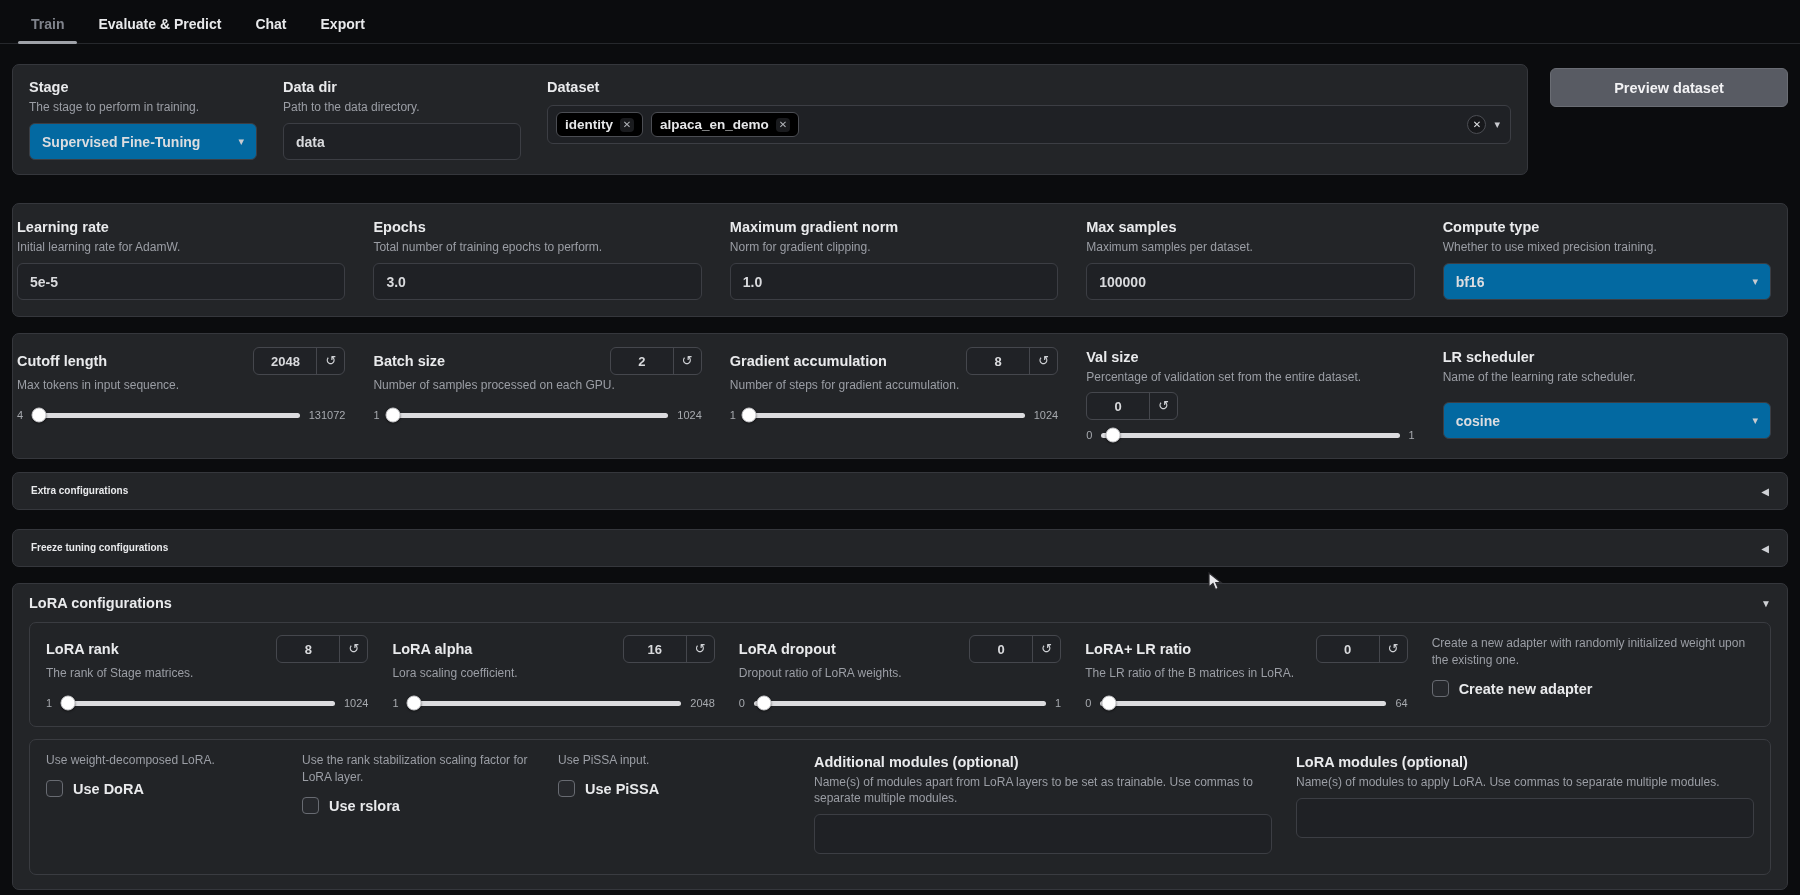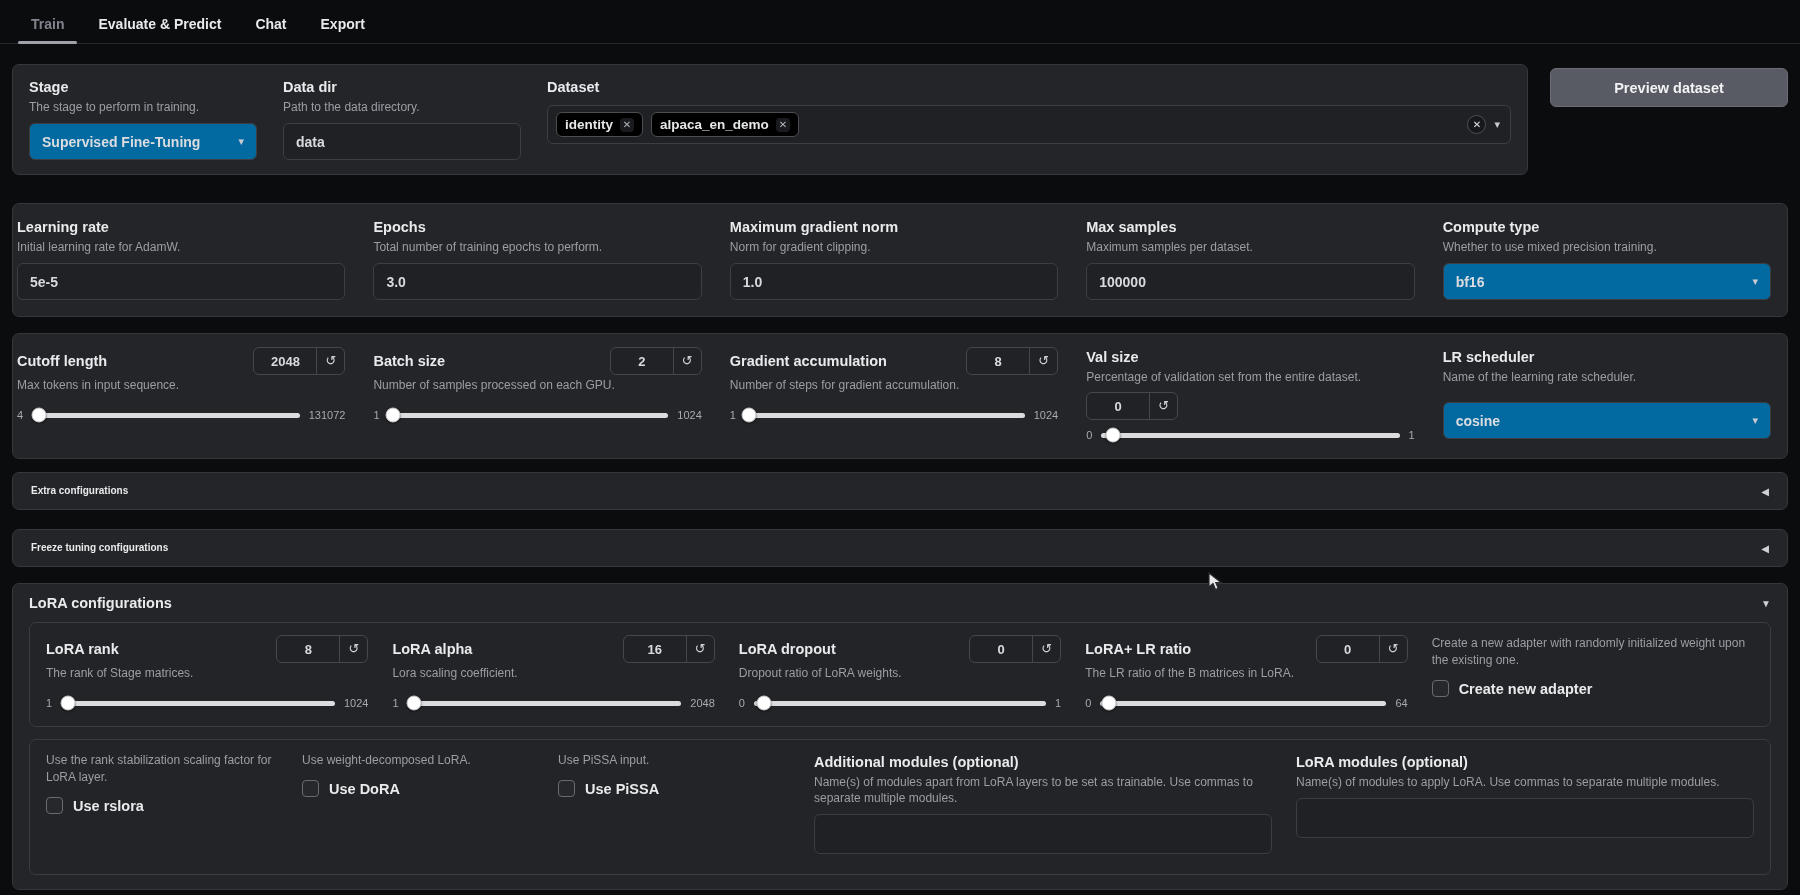--- a/index.html
+++ b/index.html
@@ -329,31 +329,31 @@
         <div class="adapter-desc">Create a new adapter with randomly initialized weight upon the existing one.</div>
         <div class="cbrow">
           <span class="cbox"></span>
           <span class="cblabel">Create new adapter</span>
         </div>
       </div>
     </div>
 
     <div class="inner inner-b">
       <div class="cbcol">
+        <div class="adapter-desc">Use weight-decomposed LoRA.</div>
+        <div class="cbrow">
+          <span class="cbox"></span>
+          <span class="cblabel">Use DoRA</span>
+        </div>
+      </div>
+      <div class="cbcol">
         <div class="adapter-desc">Use the rank stabilization scaling factor for LoRA layer.</div>
         <div class="cbrow">
           <span class="cbox"></span>
           <span class="cblabel">Use rslora</span>
-        </div>
-      </div>
-      <div class="cbcol">
-        <div class="adapter-desc">Use weight-decomposed LoRA.</div>
-        <div class="cbrow">
-          <span class="cbox"></span>
-          <span class="cblabel">Use DoRA</span>
         </div>
       </div>
       <div class="cbcol">
         <div class="adapter-desc">Use PiSSA input.</div>
         <div class="cbrow">
           <span class="cbox"></span>
           <span class="cblabel">Use PiSSA</span>
         </div>
       </div>
       <div class="modcol">

